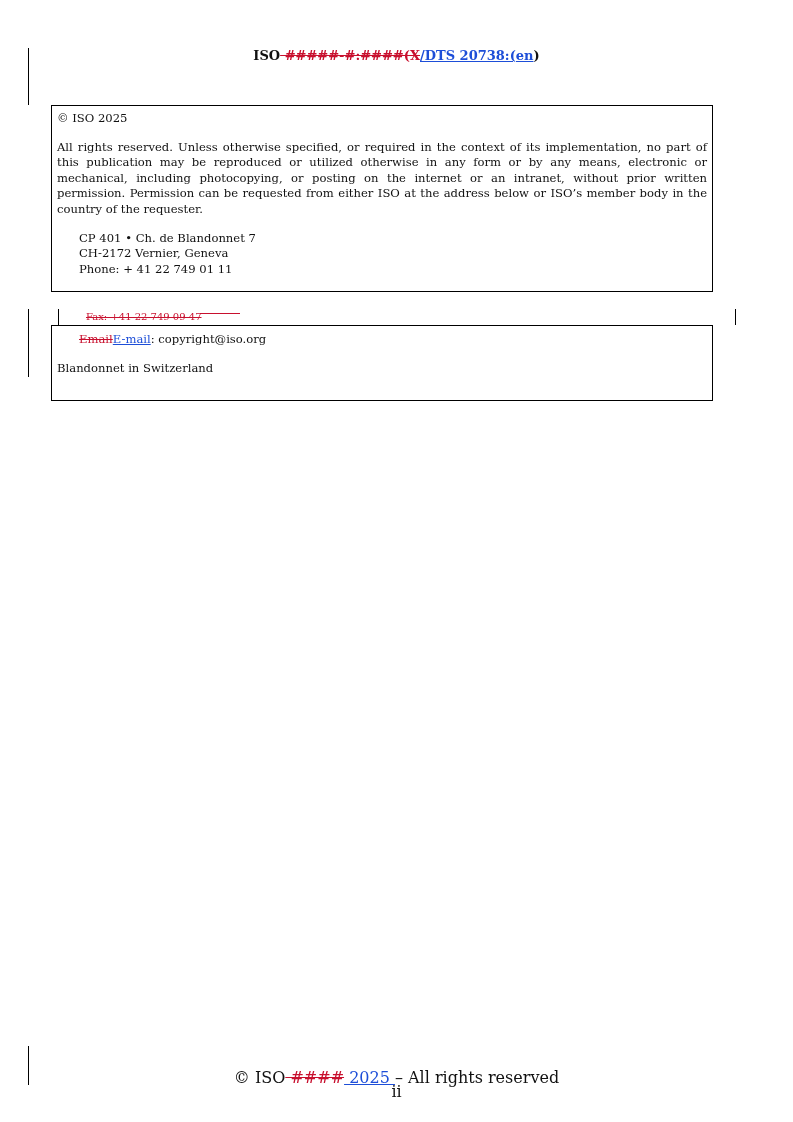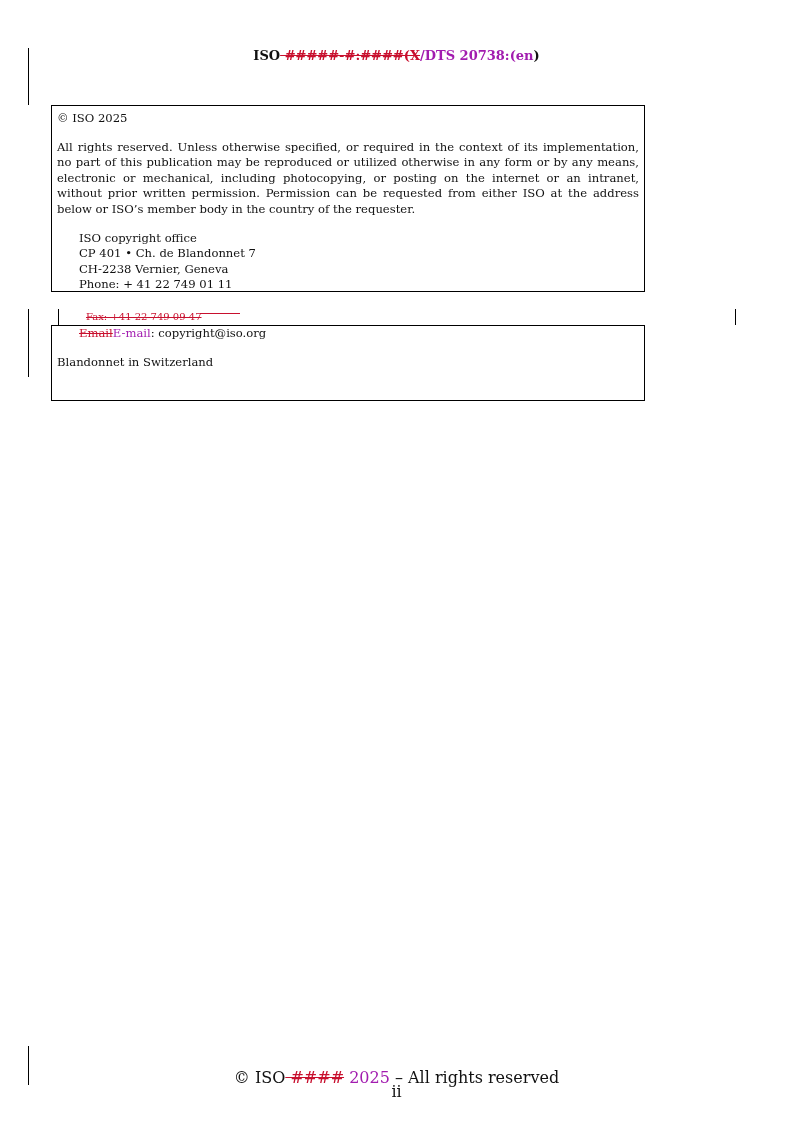--- a/index.html
+++ b/index.html
@@ -7,28 +7,28 @@
     width: 793px; height: 1122px; position: relative; overflow: hidden;
     font-family: "DejaVu Serif", "Liberation Serif", serif;
     color: #111; font-size: 12px;
   }
   .rev-bar { position: absolute; left: 28px; width: 1px; background: #000; }
   .header {
     position: absolute; top: 48px; left: 0; width: 793px; text-align: center;
     font-weight: bold; font-size: 13px; letter-spacing: 0;
   }
   .del { color: #c8102e; text-decoration: line-through; }
-  .ins { color: #a21caf; }
+  .ins { color: #1d4ed8; text-decoration: underline; }
   .link { color: #1f6fc5; text-decoration: underline; }
   .box {
-    position: absolute; left: 51px; width: 594px; border: 1px solid #000;
+    position: absolute; left: 51px; width: 662px; border: 1px solid #000;
     box-sizing: border-box; padding: 0 5px; line-height: 15.6px; font-size: 11.6px;
   }
   .box1 { top: 105px; height: 187px; padding-top: 5px; }
-  .box2 { top: 325px; height: 76px; padding-top: 0; }
+  .box2 { top: 325px; height: 76px; padding-top: 6px; }
   .para { margin: 0; }
   .indent { padding-left: 22px; }
   .gap { height: 13px; }
   .fax-row {
     position: absolute; top: 310px; left: 86px; font-size: 10px; line-height: 14px;
   }
   .fax-row .del { text-decoration-thickness: 1px; }
   .fax-tail { display: inline-block; width: 40px; border-bottom: 1px solid #c8102e; vertical-align: middle; margin-left: -2px; position: relative; top: -4px;}
   .fax-left-tick { position: absolute; left: 58px; top: 309px; width: 1px; height: 16px; background: #000; }
   .fax-right-tick { position: absolute; left: 735px; top: 309px; width: 1px; height: 16px; background: #000; }
@@ -46,23 +46,22 @@
 
 <div class="header">
   <span>ISO</span><span class="del"> #####-#:####(X</span><span class="ins">/DTS 20738:(en</span><span>)</span>
 </div>
 
 <div class="box box1">
   <p class="para">© ISO 2025</p>
   <div class="gap"></div>
   <p class="para" style="text-align:justify;">All rights reserved. Unless otherwise specified, or required in the context of its implementation, no part of this publication may be reproduced or utilized otherwise in any form or by any means, electronic or mechanical, including photocopying, or posting on the internet or an intranet, without prior written permission. Permission can be requested from either ISO at the address below or ISO’s member body in the country of the requester.</p>
   <div class="gap"></div>
-  <p class="para indent">ISO copyright office</p>
   <p class="para indent">CP 401 • Ch. de Blandonnet 7</p>
-  <p class="para indent">CH-2238 Vernier, Geneva</p>
+  <p class="para indent">CH-2172 Vernier, Geneva</p>
   <p class="para indent">Phone: + 41 22 749 01 11</p>
 </div>
 
 <div class="fax-left-tick"></div>
 <div class="fax-right-tick"></div>
 <div class="fax-row">
   <span class="del">Fax: +41 22 749 09 47</span><span class="fax-tail"></span>
 </div>
 
 <div class="box box2">

